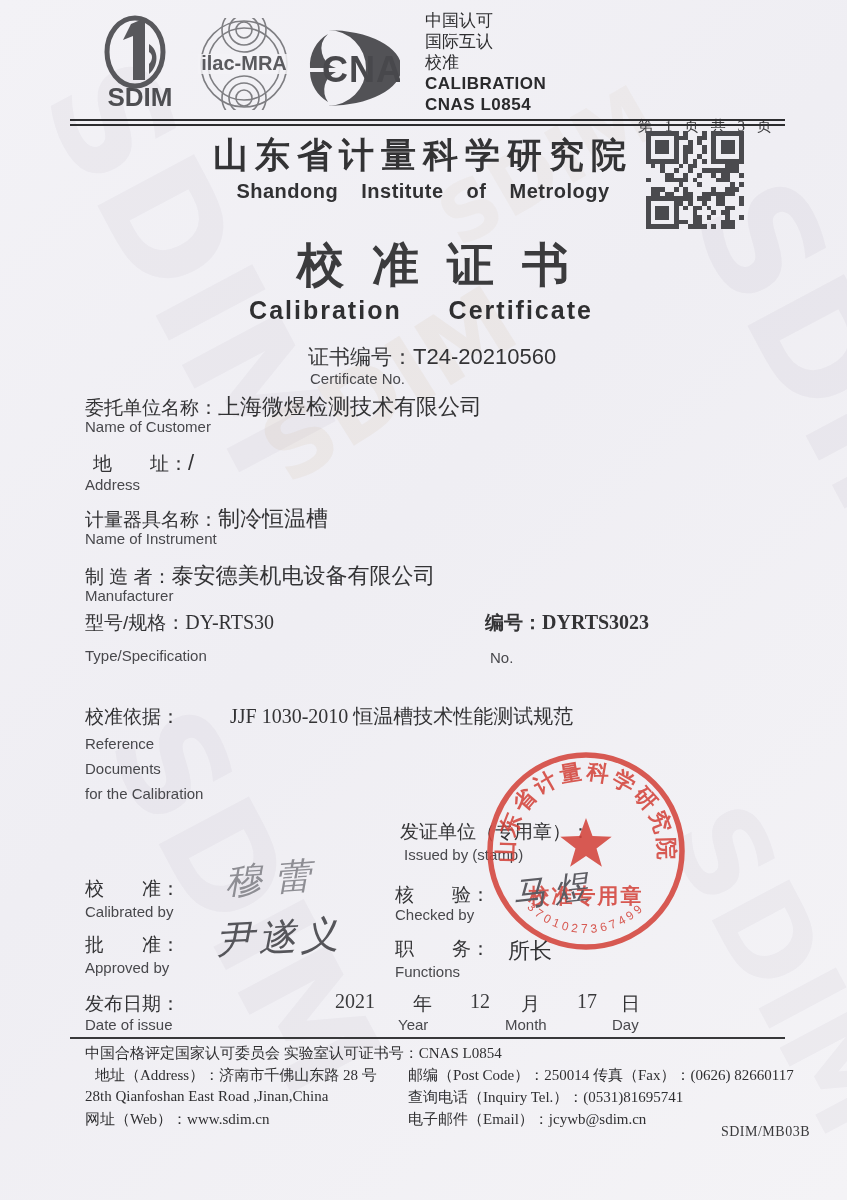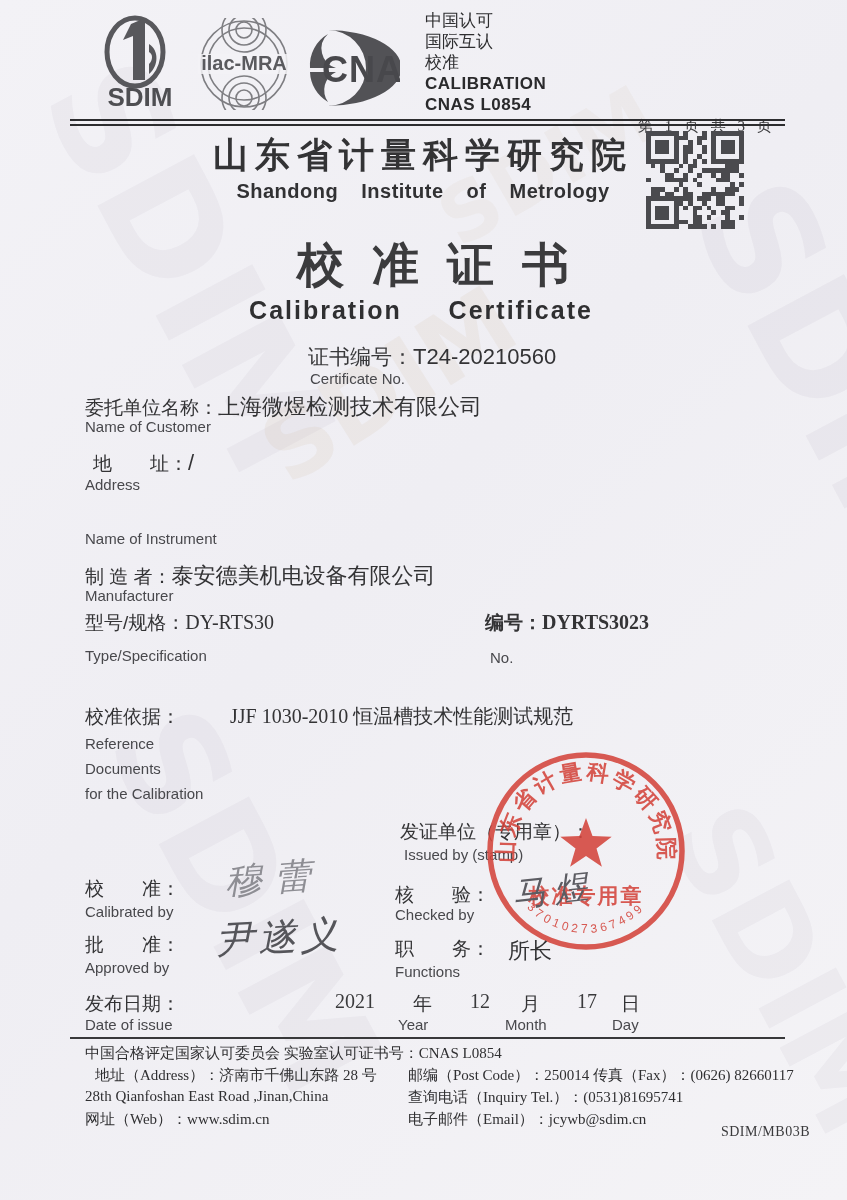--- a/index.html
+++ b/index.html
@@ -332,20 +332,23 @@
   <div class="abs" style="left:85px;top:392px;">
     <span class="f-zh">委托单位名称：</span><span class="f-val">上海微煜检测技术有限公司</span>
   </div>
   <div class="abs sub-en" style="left:85px;top:418px;">Name of Customer</div>
 
   <div class="abs" style="left:93px;top:450px;">
     <span class="f-zh">地　　址：</span><span class="f-val">/</span>
   </div>
   <div class="abs sub-en" style="left:85px;top:476px;">Address</div>
 
+  <div class="abs" style="left:85px;top:504px;">
+    <span class="f-zh">计量器具名称：</span><span class="f-val">制冷恒温槽</span>
+  </div>
   <div class="abs sub-en" style="left:85px;top:530px;">Name of Instrument</div>
 
   <div class="abs" style="left:85px;top:561px;">
     <span class="f-zh">制 造 者：</span><span class="f-val">泰安德美机电设备有限公司</span>
   </div>
   <div class="abs sub-en" style="left:85px;top:587px;">Manufacturer</div>
 
   <div class="abs" style="left:85px;top:610px;">
     <span class="f-zh">型号/规格：</span><span class="f-val f-serif">DY-RTS30</span>
   </div>

